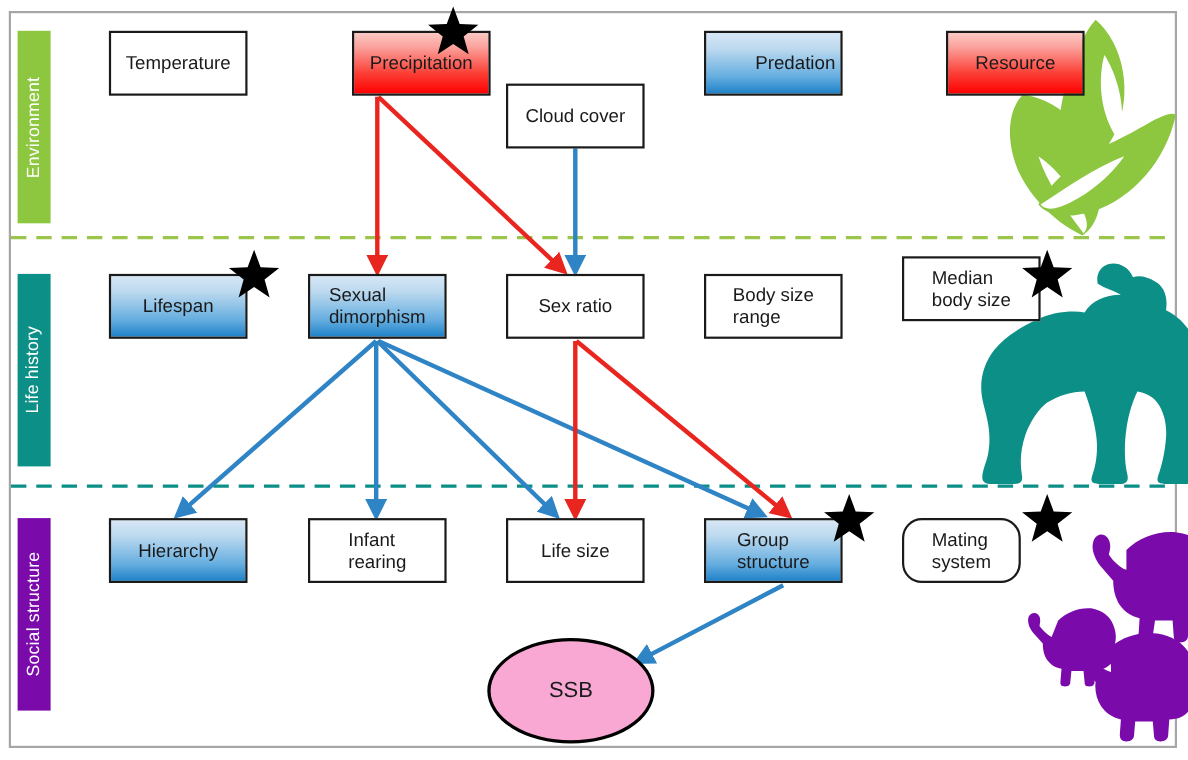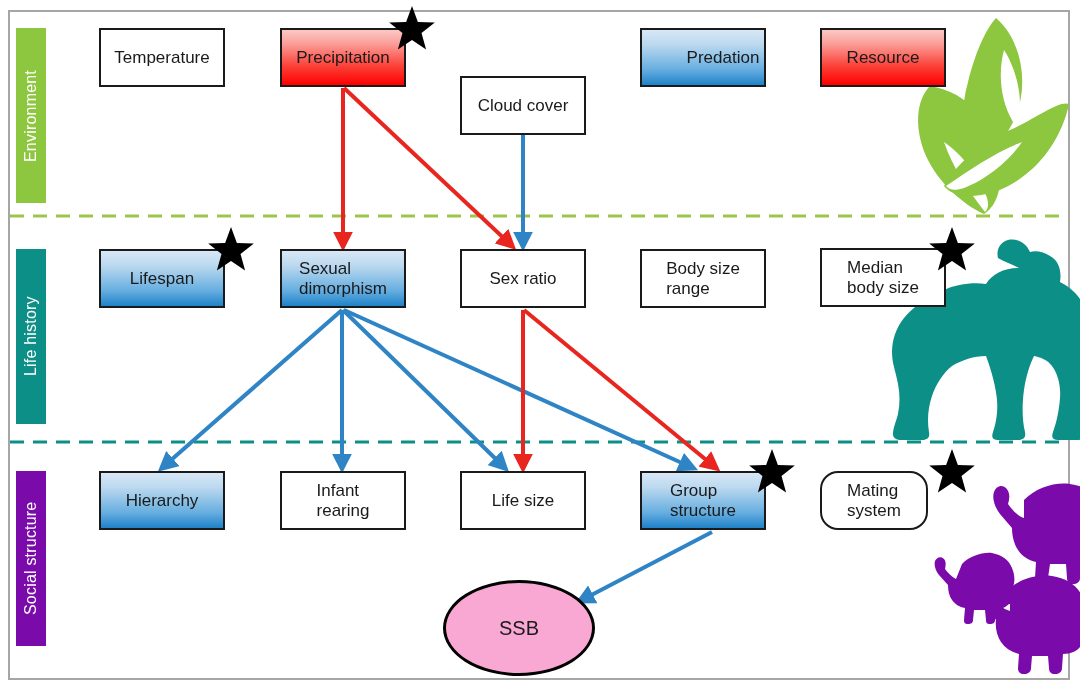--- a/index.html
+++ b/index.html
@@ -70,20 +70,21 @@
     background:#ffffff;
     border:2px solid #1a1a1a;
   }
   .node.blue{
     border:2px solid #1a1a1a;
     background:linear-gradient(to bottom,#d7e7f6 0%,#bcd9ef 26%,#66aee0 72%,#1f82c8 100%);
   }
   .node.red{
     border:2px solid #1a1a1a;
     background:linear-gradient(to bottom,#fbc8c4 0%,#fba09a 24%,#fb4037 66%,#fe0000 100%);
+    margin-left:40px;
   }
   .node .lbl{ display:block; }
 
   
   .ellipse-node{
     position:absolute;
     box-sizing:border-box;
     border:3px solid #000000;
     border-radius:50%;
     background:#f9a8d4;
@@ -285,21 +286,21 @@
       </div>
       <div class="node blue" style="left: 280px; top: 249px; width: 126px; height: 59px;">
         <span class="lbl">Sexual<br>dimorphism</span>
       </div>
       <div class="node plain" style="left: 460px; top: 249px; width: 126px; height: 59px;">
         <span class="lbl">Sex ratio</span>
       </div>
       <div class="node plain" style="left: 640px; top: 249px; width: 126px; height: 59px;">
         <span class="lbl">Body size<br>range</span>
       </div>
-      <div class="node plain" style="left: 820px; top: 248px; width: 126px; height: 59px;">
+      <div class="node plain" style="left: 820px; top: 233px; width: 126px; height: 59px;">
         <span class="lbl">Median<br>body size</span>
       </div>
       <div class="node blue" style="left: 99px; top: 471px; width: 126px; height: 59px;">
         <span class="lbl">Hierarchy</span>
       </div>
       <div class="node plain" style="left: 280px; top: 471px; width: 126px; height: 59px;">
         <span class="lbl">Infant<br>rearing</span>
       </div>
       <div class="node plain" style="left: 460px; top: 471px; width: 126px; height: 59px;">
         <span class="lbl">Life size</span>

